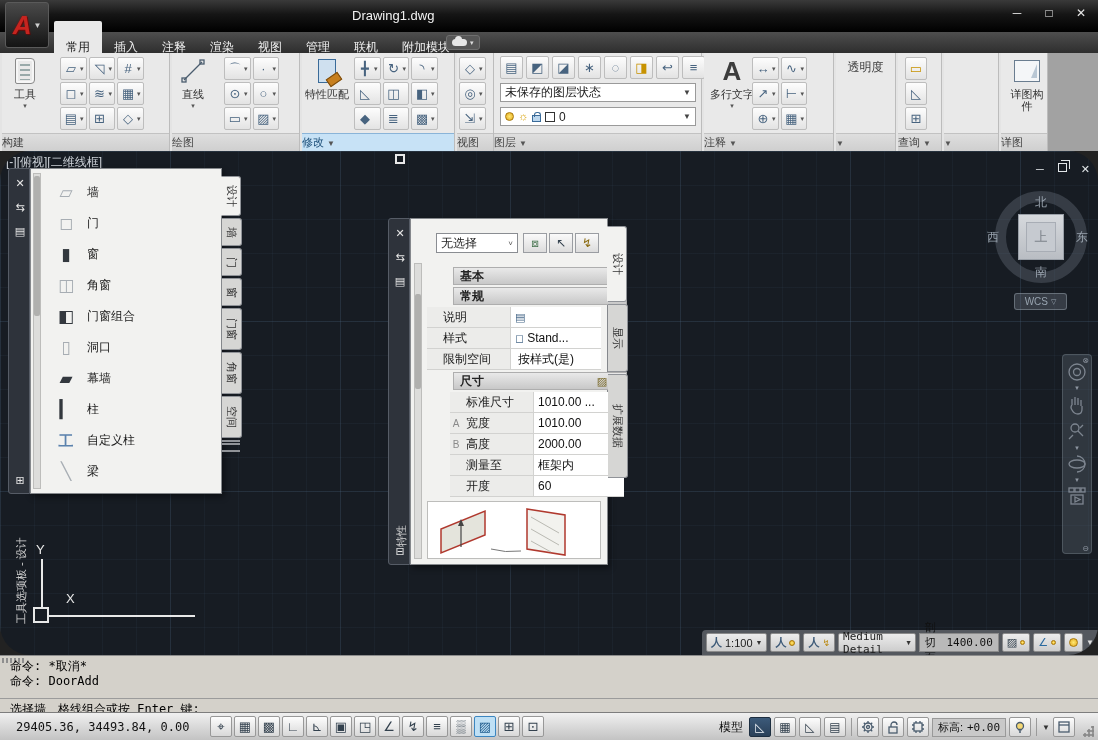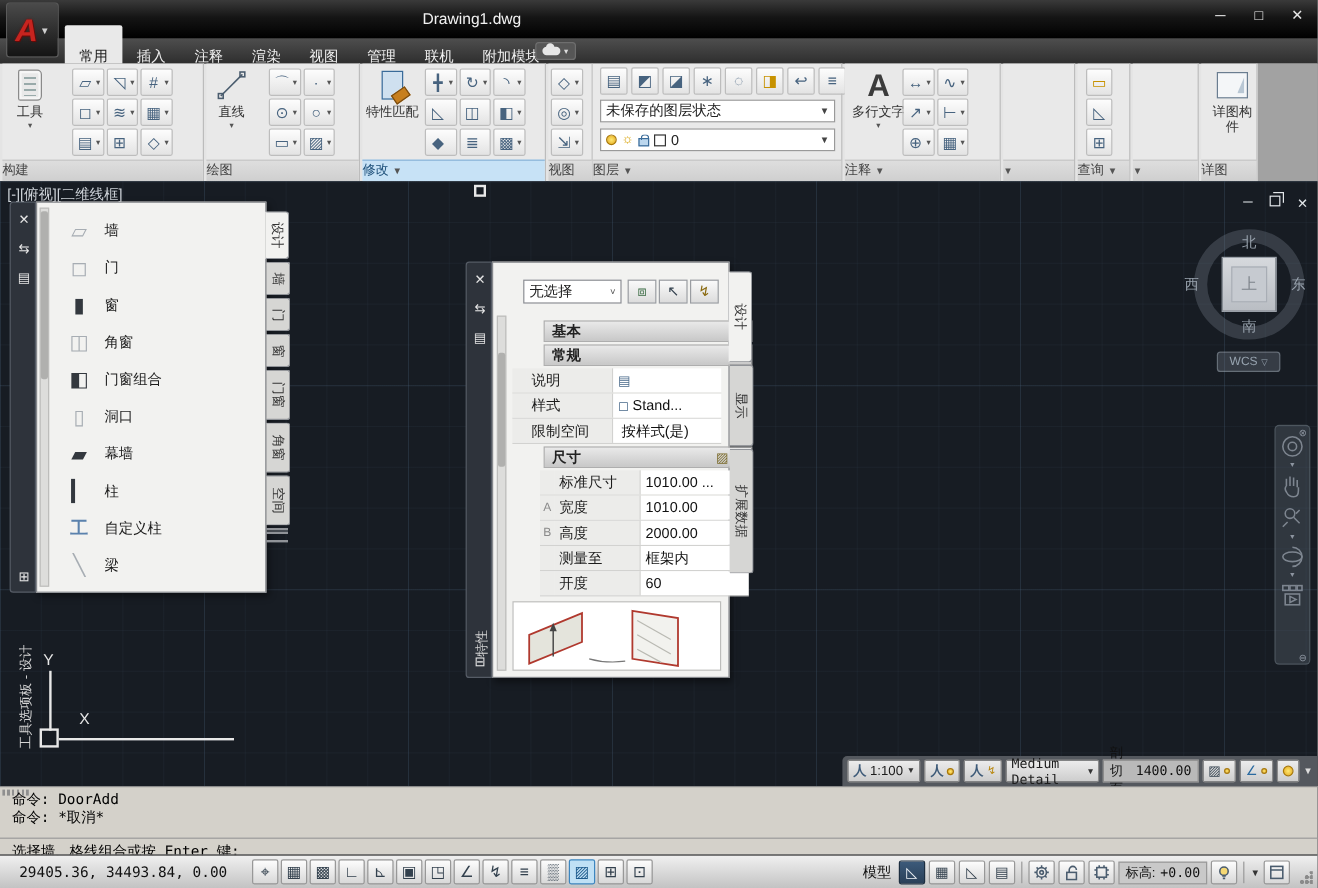--- a/index.html
+++ b/index.html
@@ -76,21 +76,21 @@
   
   .cap { position:absolute; top:6px; width:100%; text-align:center; color:#3c3c3c; font-size:12px; }
 
   
   .canvas { position:absolute; left:0; top:151px; width:1098px; height:504px; background:#171c23; overflow:hidden;
     background-image:
       linear-gradient(rgba(90,120,150,.16) 1px, transparent 1px),
       linear-gradient(90deg, rgba(90,120,150,.16) 1px, transparent 1px),
       linear-gradient(rgba(90,120,150,.07) 1px, transparent 1px),
       linear-gradient(90deg, rgba(90,120,150,.07) 1px, transparent 1px);
-    background-size:170px 170px,170px 170px,34px 34px,34px 34px; }
+    background-size:170px 170px,170px 170px,34px 34px,34px 34px;border-radius:30px; }
   .vp-label { position:absolute; left:6px; top:3px; color:#cfd4da; font-size:12px; z-index:2; }
   .vp-marker { position:absolute; left:395px; top:3px; width:10px; height:10px; border:2px solid #e8e8e8; background:#171c23; }
   .doc-winbtns { position:absolute; right:8px; top:12px; display:flex; gap:14px; color:#e3e7ea; font-size:11px; z-index:3; }
   .doc-winbtns .restore { position:relative; width:9px; height:9px; border:1px solid #e3e7ea; }
   .doc-winbtns .restore::before { content:""; position:absolute; left:2px; top:-4px; width:8px; height:8px; border:1px solid #e3e7ea; border-bottom:none; border-left:none; }
   
   .compass-ring { position:absolute; left:995px; top:40px; width:92px; height:92px; border-radius:50%;
     border:11px solid rgba(125,135,148,.30); }
   .compass-label { position:absolute; color:#99a3ae; font-size:12px; z-index:2; }
   .viewcube { position:absolute; left:1018px; top:63px; width:46px; height:46px;
@@ -526,20 +526,23 @@
             <span class="rcell f-dd">
               <span class="ric">▦</span>
               <span class="rdd">▾</span>
             </span>
           </div>
       </div>
       <div class="ptitle"><span>注释</span> <span class="dd">▼</span></div>
     </div>
 
     <div class="panel" style="left:836px;width:60px;">
+      <div class="pbody">
+          <div class="cap">透明度</div>
+        </div>
       <div class="ptitle"><span class="dd">▼</span></div>
     </div>
 
     <div class="panel" style="left:898px;width:44px;">
       <div class="pbody">
         <div class="rgrid" style="left:7px;">
 
             <span class="rcell t-warn">
               <span class="ric">▭</span>
             </span>
@@ -902,22 +905,22 @@
           <span class="mini mini-bulb"></span>
         </span>
       <span style="color:#ddd;font-size:8px;">▼</span>
     </div>
   </div>
 
   <div class="cmd">
     <div class="cmd-grip"></div>
     <div class="cmd-hist">
 
-    <div class="cmdline-row">命令: DoorAdd</div>
-        <div class="cmdline-row">命令: *取消*</div>
+    <div class="cmdline-row">命令: *取消*</div>
+        <div class="cmdline-row">命令: DoorAdd</div>
       </div>
     <div class="cmd-sep"></div>
     <div class="cmd-prompt">选择墙、格线组合或按 Enter 键:</div>
   </div>
 
   <div class="statusbar">
     <span class="coords">29405.36,  34493.84,  0.00</span>
     <div class="toggles">
 
         <span class="tg">

